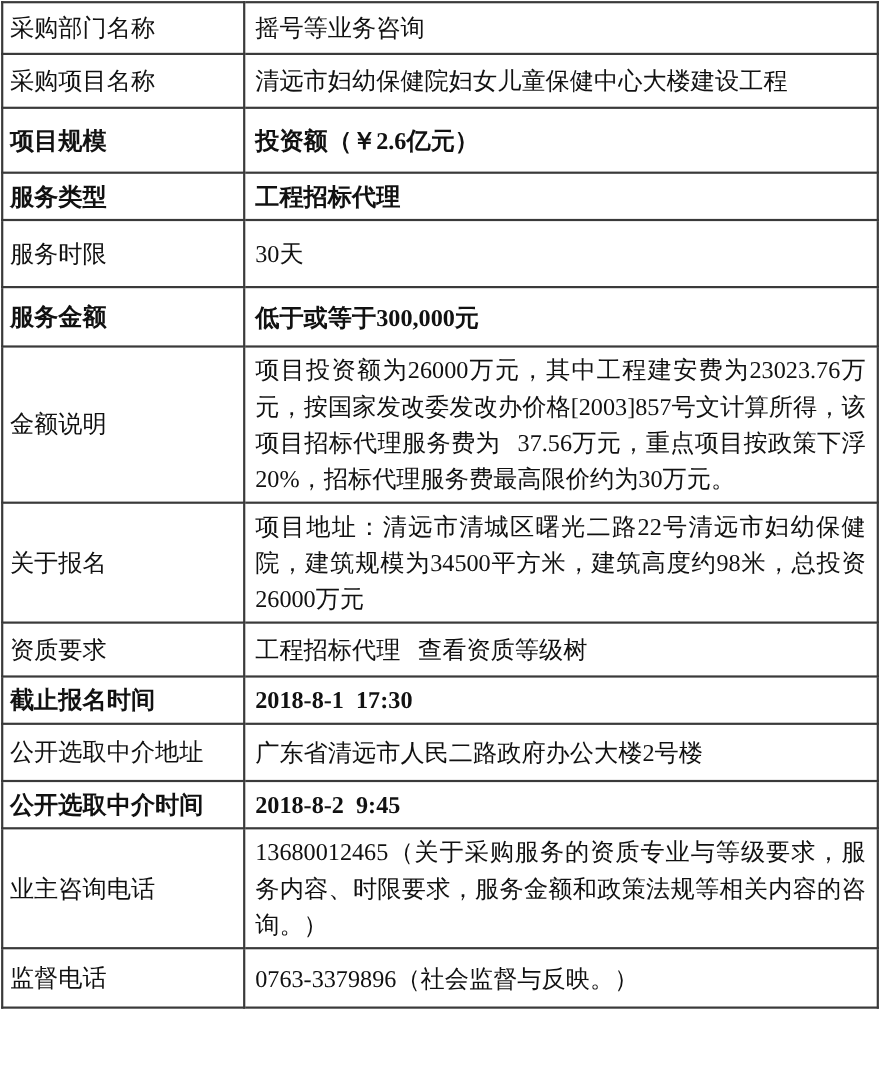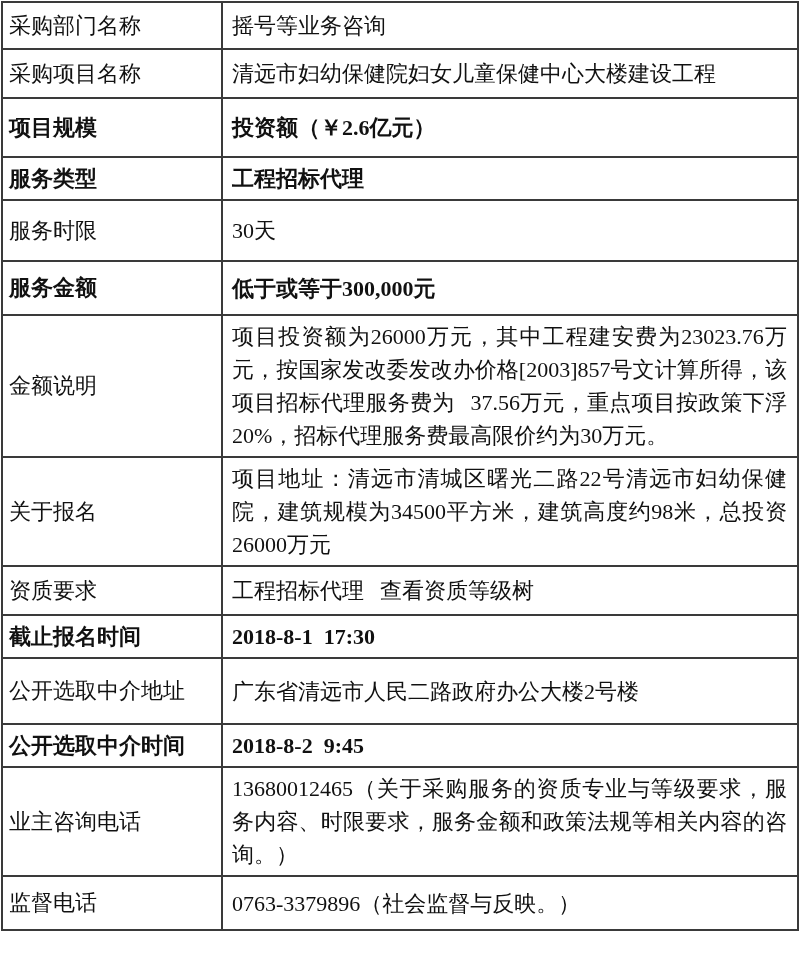--- a/index.html
+++ b/index.html
@@ -51,21 +51,21 @@
   tr.r1  { height: 49px; }
   tr.r2  { height: 59px; }
   tr.r3  { height: 36px; }
   tr.r4  { height: 61px; }
   tr.r5  { height: 54px; }
   tr.r6  { height: 138px; }
   tr.r7  { height: 100px; }
   tr.r8  { height: 49px; }
   tr.r9  { height: 48px; }
   tr.r10 { height: 43px; }
-  tr.r11 { height: 66px; }
+  tr.r11 { height: 52px; }
   tr.r12 { height: 43px; margin-left: 38px; }
   tr.r13 { height: 98px; }
   tr.r14 { height: 63px; }
   tr.r15 { height: 54px; }
 </style>
 </head>
 <body>
 
 <table class="info-table">
   <colgroup>

